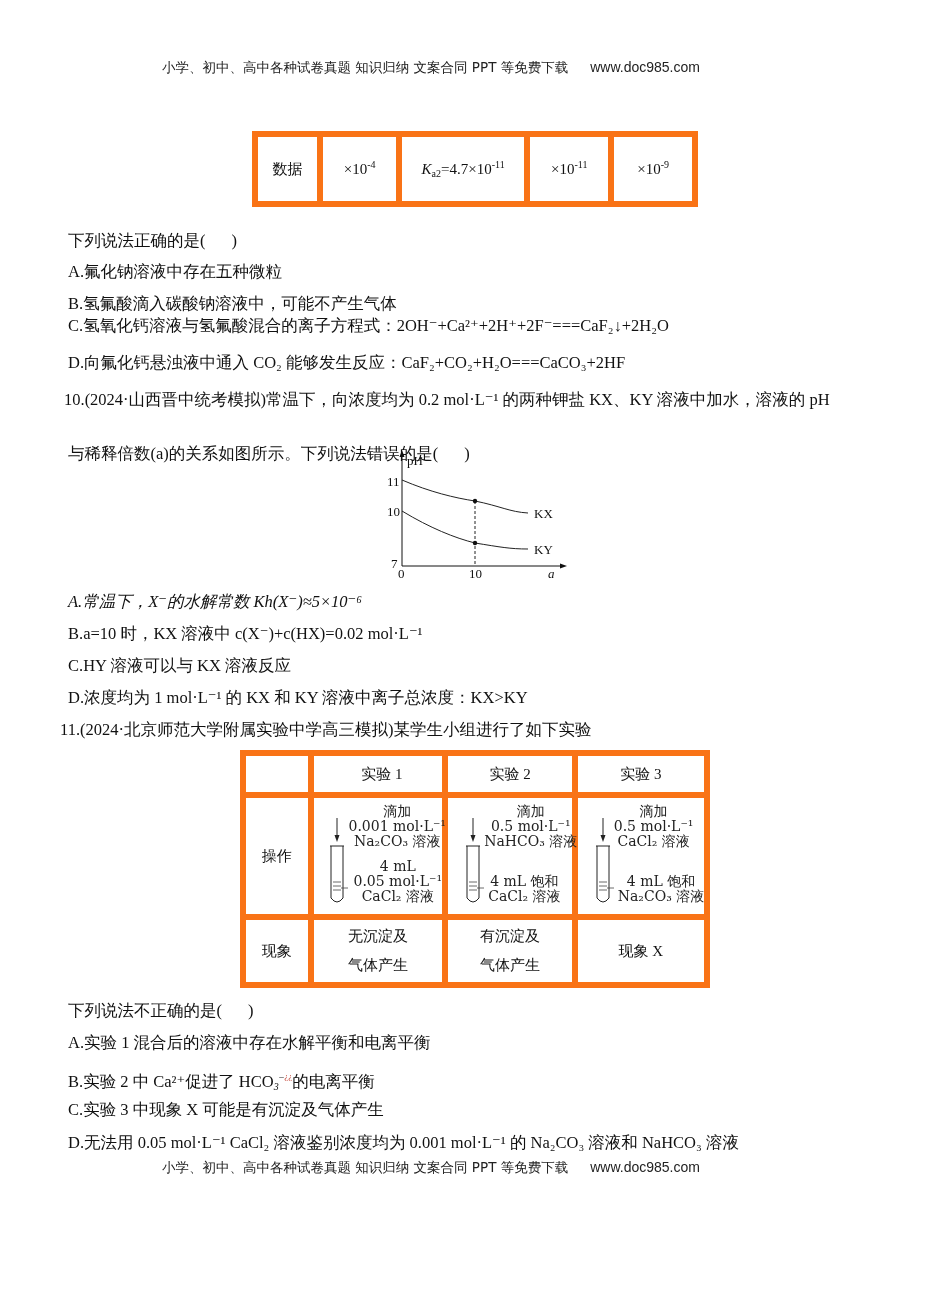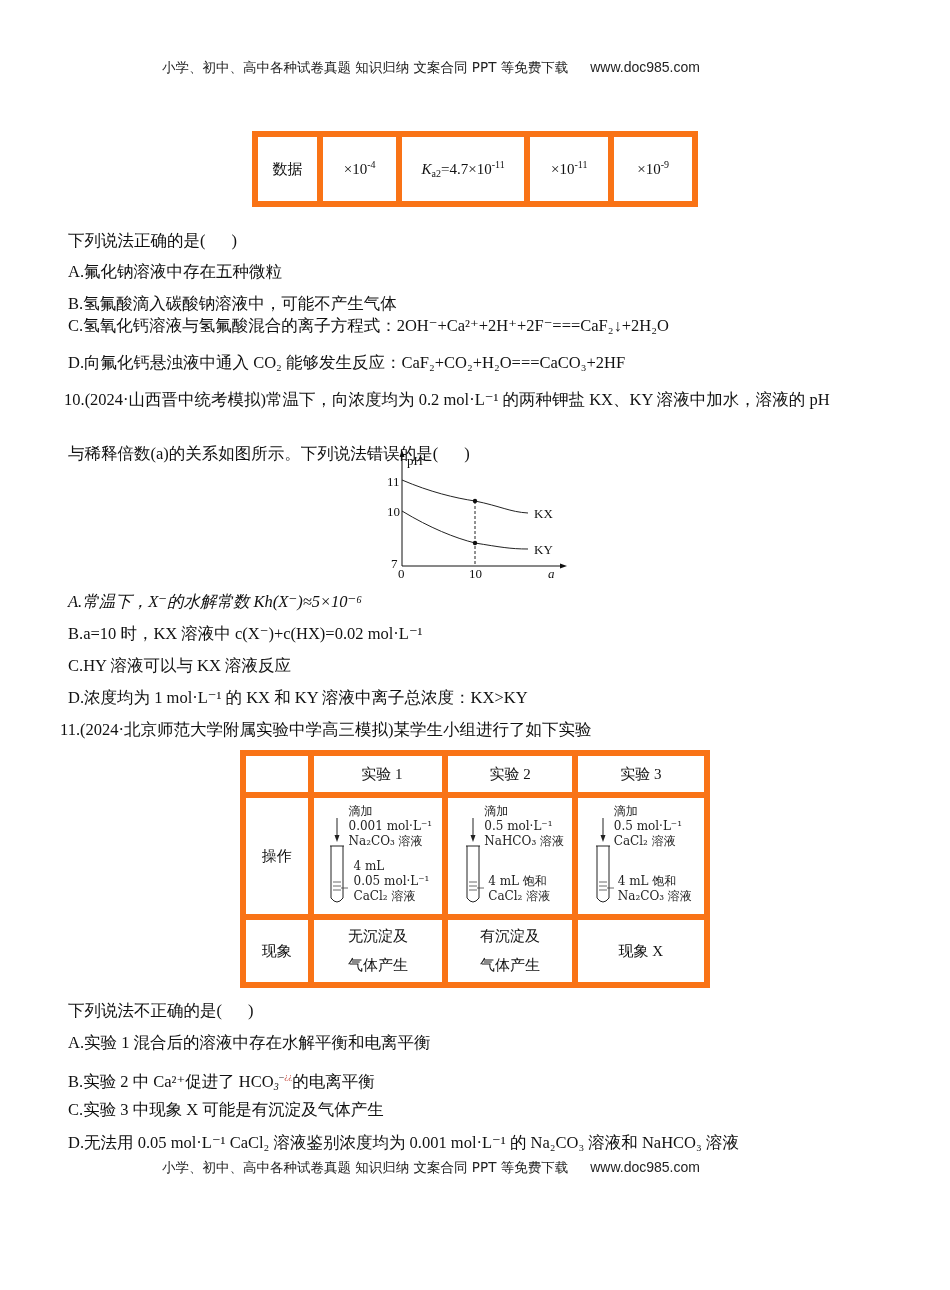--- a/index.html
+++ b/index.html
@@ -18,21 +18,21 @@
   table.data { border-collapse: collapse; }
   table.data td { border: 6px solid #f97316; text-align: center; font-size: 15px; padding: 0; }
   .t1 td { height: 64px; }
   .t2 td { font-size: 16px; }
   .t2 .hd td { height: 36px; }
   .t2 .op td { height: 116px; }
   .t2 .ph td { height: 62px; line-height: 29px; }
 
   .tube-cell { position: relative; }
   .tube-wrap { position: absolute; left: 0; top: 0; width: 100%; height: 100%; }
-  .tube-text { position: absolute; font-family: "DejaVu Serif", serif; font-size: 12px; line-height: 15px; text-align: left; white-space: nowrap; color: #222; }
+  .tube-text { position: absolute; font-family: "DejaVu Serif", serif; font-size: 14px; line-height: 15px; text-align: center; white-space: nowrap; color: #222; }
   .note-red { color: #c0392b; font-size: 9px; vertical-align: 8px; }
 </style>
 </head>
 <body>
 
 <div class="abs header" style="left:162px; top:59px;">
   <span>小学、初中、高中各种试卷真题  知识归纳  文案合同  PPT 等免费下载</span><span class="url">www.doc985.com</span>
 </div>
 
 <table class="abs data t1" style="left:252px; top:131px; width:446px;">

